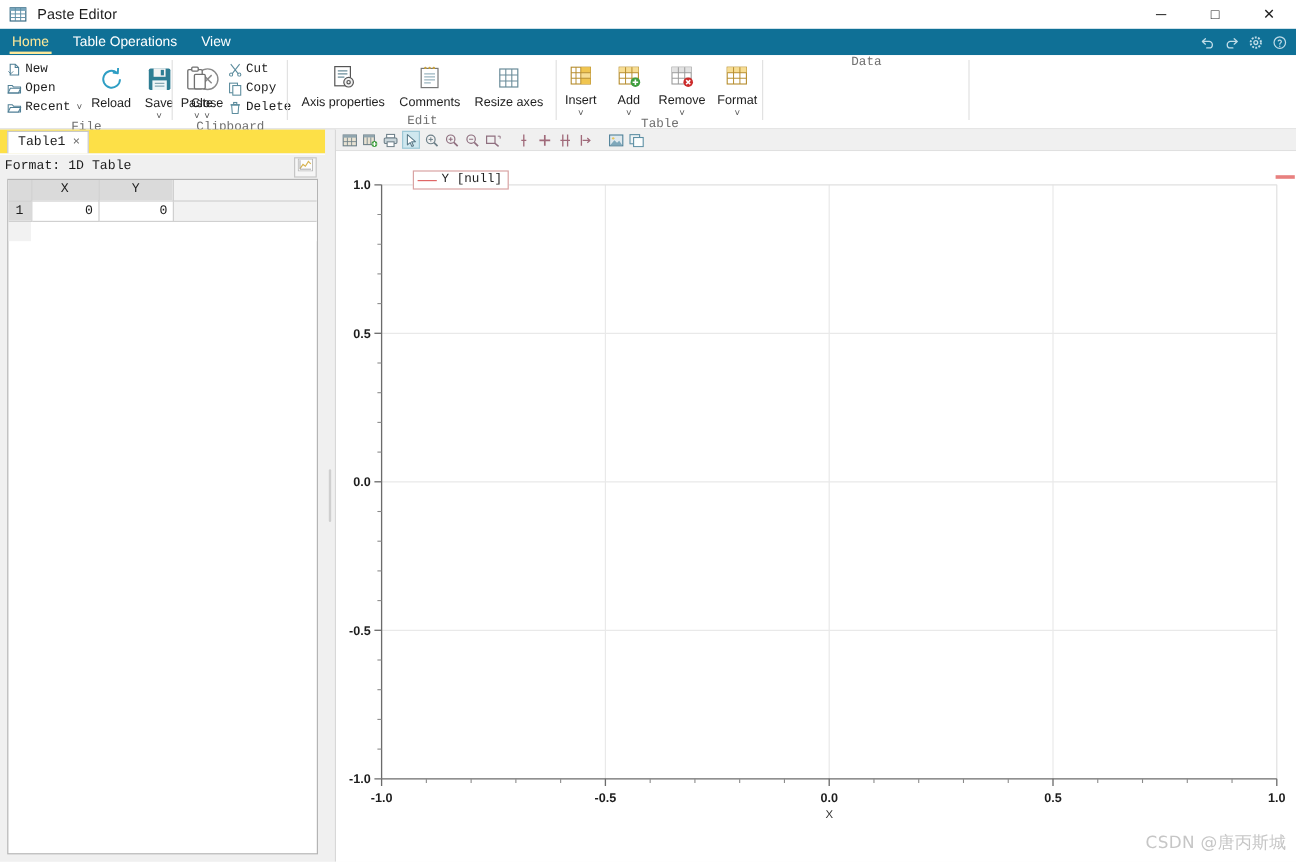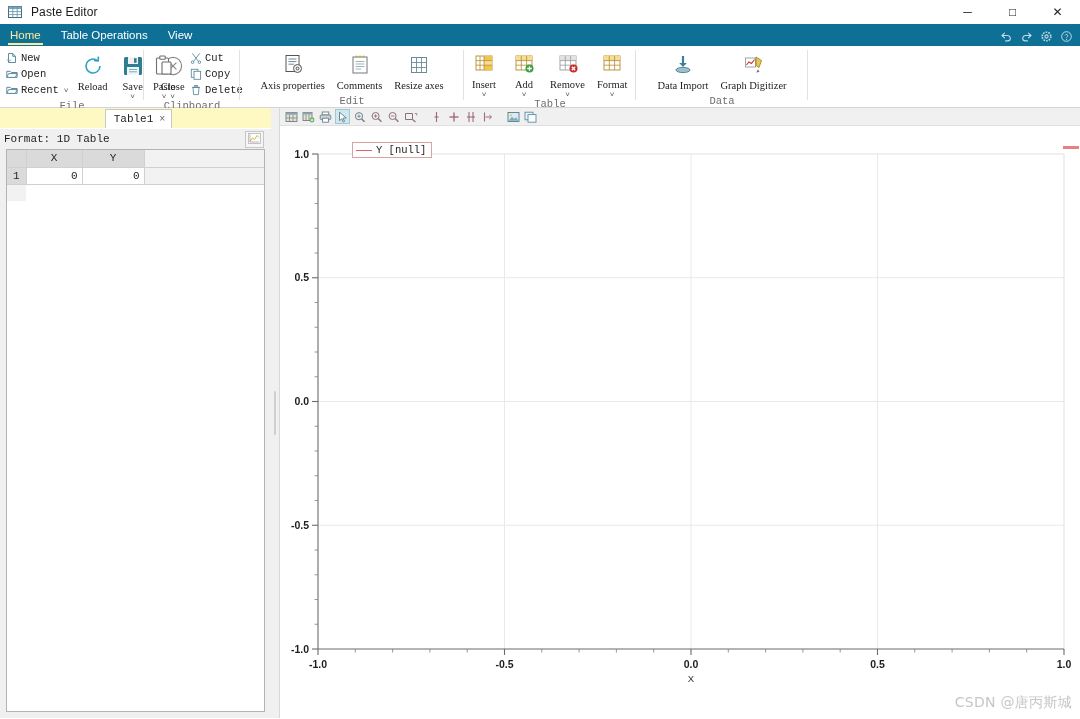--- a/index.html
+++ b/index.html
@@ -74,31 +74,31 @@
   .small-item .si-ic { width:12px; height:12px; flex:0 0 auto; display:block; }
   .small-item .dd { font-size:8px; color:#555; margin-left:2px; }
 
   
   .big-item {
     width:auto; min-width:40px; padding:0 6px; display:flex; flex-direction:column;
     align-items:center; text-align:center;
   }
   .big-item .bi-ic { width:26px; height:26px; margin-bottom:2px; display:block; }
   .big-item .bi-label {
-    font-size:10.5px; color:#1d1d1d; font-family:Liberation Serif, serif;
+    font-size:10.5px; color:#1d1d1d; font-family:Liberation Sans, sans-serif;
     line-height:11px; white-space:nowrap;
   }
   .big-item .bi-caret { font-size:8px; color:#555; line-height:7px; margin-top:1px; }
 
   
   .main { display:flex; height:calc(719px - 24px - 22px - 63px); background:#f0f0f0; }
 
   .left-pane { width:271px; background:#f0f0f0; display:flex; flex-direction:column; position:relative; }
 
-  .tabstrip { height:20px; display:flex; align-items:flex-end; padding-left:6px; background:#fef9c3;justify-content:center; }
+  .tabstrip { height:20px; display:flex; align-items:flex-end; padding-left:6px; background:#fde047; }
   .doc-tab {
     height:19px; background:#ffffff; border:1px solid #c8c8c8; border-bottom:none;
     display:flex; align-items:center; gap:6px; padding:0 6px 0 8px;
     font-size:11px; color:#1d1d1d; font-family:"Liberation Mono", monospace;
   }
   .doc-tab .tclose { font-size:10px; color:#666; }
 
   .format-bar {
     height:21px; display:flex; align-items:center; padding:0 2px 0 4px;
     background:#f0f0f0; border-top:1px solid #ffffff;
@@ -150,21 +150,21 @@
   .ptb {
     width:15px; height:15px; display:flex; align-items:center; justify-content:center;
   }
   .ptb.sel { background:#cfe8ef; border:1px solid #9dc8d6; }
   .ptb svg { display:block; }
   .ptb-sep { width:7px; }
 
   .plot-area { flex:1; position:relative; background:#ffffff; overflow:hidden; }
 
   .legend-box {
-    position:absolute; left:72px; top:16px; border:1px solid #d9a3a3;
+    position:absolute; left:64px; top:16px; border:1px solid #d9a3a3;
     background:#ffffff; padding:1px 5px 1px 3px; display:flex; align-items:center; gap:4px;
     font-size:10.5px; font-family:"Liberation Mono", monospace; color:#1d1d1d; z-index:5;
   }
   .legend-box .lg-line { width:16px; height:0; border-top:1.5px solid #e06666; display:block; }
 
   .watermark {
     position:absolute; right:8px; bottom:6px; font-size:14px; color:#c6c6c6;
     font-family:"DejaVu Sans", sans-serif; letter-spacing:.3px; z-index:6;
   }
 
@@ -460,43 +460,20 @@
             </svg>
         </span>
         <span class="bi-label">Format</span>
         <span class="bi-caret">˅</span>
       </div>
     </div>
     <div class="rgroup-title">Table</div>
   </div>
 
   <div class="rgroup" style="width:172px">
-    <div class="rgroup-items" style="padding-top:6px; justify-content:center;">
-      <div class="big-item">
-        <span class="bi-ic">
-          <svg width="26" height="26" viewBox="0 0 26 26">
-              <path d="M13 4 v8.5" stroke="#3b7f99" stroke-width="2.2"></path>
-              <path d="M9.2 11 L13 15 L16.8 11" fill="#3b7f99"></path>
-              <ellipse cx="13" cy="18" rx="7" ry="2.6" fill="#9fbfcb" stroke="#3b7f99" stroke-width=".9"></ellipse>
-            </svg>
-        </span>
-        <span class="bi-label">Data Import</span>
-      </div>
-      <div class="big-item">
-        <span class="bi-ic">
-          <svg width="26" height="26" viewBox="0 0 26 26">
-              <rect x="4.5" y="6" width="10" height="9" fill="#fff" stroke="#9a9a9a" stroke-width=".9"></rect>
-              <polyline points="5.5,13 8,10 10.5,11.5 13.5,7.5" fill="none" stroke="#c0392b" stroke-width="1.1"></polyline>
-              <path d="M15 5 l5.5 3.5 l-2.5 7 l-3-2 z" fill="#e8c55a" stroke="#9a7a20" stroke-width=".8"></path>
-              <path d="M16.8 17.5 l-1.5 3.2 l3.2-1.2 z" fill="#6a6a6a"></path>
-            </svg>
-        </span>
-        <span class="bi-label">Graph Digitizer</span>
-      </div>
-    </div>
     <div class="rgroup-title">Data</div>
   </div>
 
   <div class="rgroup nodiv" style="flex:1"></div>
 </div>
 
 <div class="main">
 
   <div class="left-pane">
     <div class="tabstrip">

